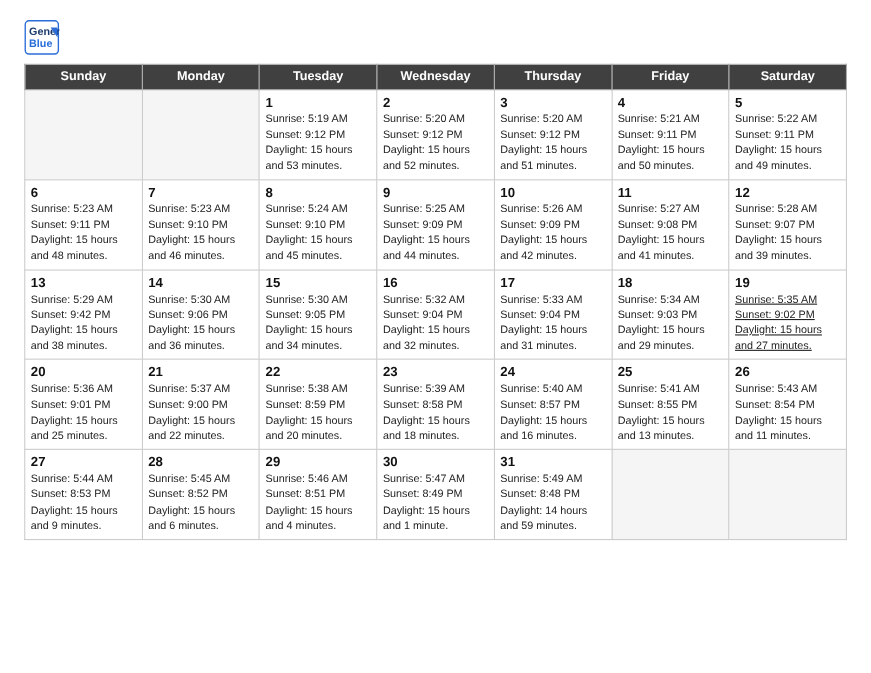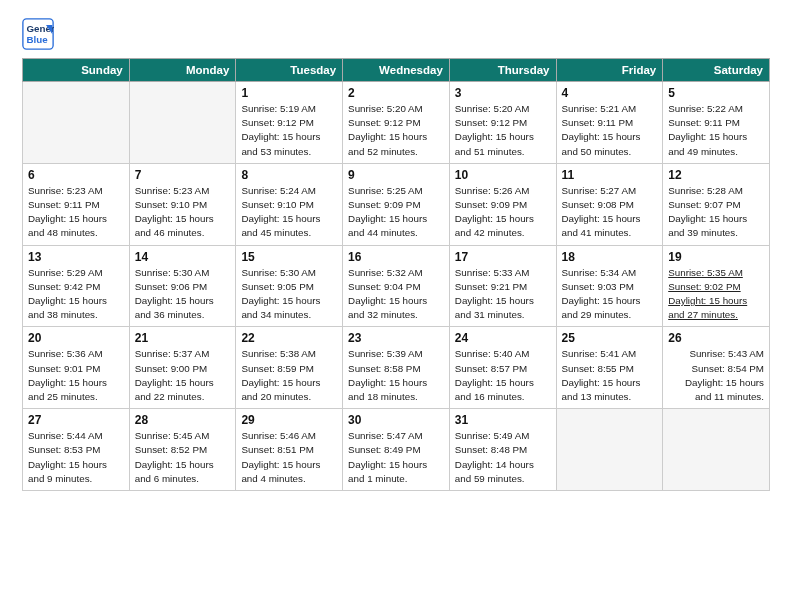--- a/index.html
+++ b/index.html
@@ -44,26 +44,26 @@
       font-size: 14px;
       color: #333;
       margin-top: 2px;
     }
     .calendar {
       width: 100%;
       border-collapse: collapse;
       font-size: 10.5px;
     }
     .calendar th {
-      background: #0f766e;
+      background: #404040;
       color: #fff;
       font-weight: bold;
       font-size: 11.5px;
       padding: 5px 6px;
-      text-align: right;
+      text-align: center;
       border: 1px solid #aaa;
     }
     .calendar td {
       border: 1px solid #ccc;
       vertical-align: top;
       padding: 4px 5px;
       width: calc(100% / 7);
       min-height: 72px;
       background: #fff;
     }
@@ -230,21 +230,21 @@
           <td>
             <span class="day-number">16</span>
             <div class="cell-info" style="white-space: pre-line;">Sunrise: 5:32 AM
 Sunset: 9:04 PM
 Daylight: 15 hours
 and 32 minutes.</div>
           </td>
           <td>
             <span class="day-number">17</span>
             <div class="cell-info" style="white-space: pre-line;">Sunrise: 5:33 AM
-Sunset: 9:21 PM
+Sunset: 9:04 PM
 Daylight: 15 hours
 and 31 minutes.</div>
           </td>
           <td>
             <span class="day-number">18</span>
             <div class="cell-info" style="white-space: pre-line;">Sunrise: 5:34 AM
 Sunset: 9:03 PM
 Daylight: 15 hours
 and 29 minutes.</div>
           </td>
@@ -294,21 +294,21 @@
           </td>
           <td>
             <span class="day-number">25</span>
             <div class="cell-info" style="white-space: pre-line;">Sunrise: 5:41 AM
 Sunset: 8:55 PM
 Daylight: 15 hours
 and 13 minutes.</div>
           </td>
           <td>
             <span class="day-number">26</span>
-            <div class="cell-info" style="white-space: pre-line; text-align: right;">Sunrise: 5:43 AM
+            <div class="cell-info" style="white-space: pre-line;">Sunrise: 5:43 AM
 Sunset: 8:54 PM
 Daylight: 15 hours
 and 11 minutes.</div>
           </td>
         </tr>
         <tr>
           <td>
             <span class="day-number">27</span>
             <div class="cell-info" style="white-space: pre-line;">Sunrise: 5:44 AM
 Sunset: 8:53 PM

